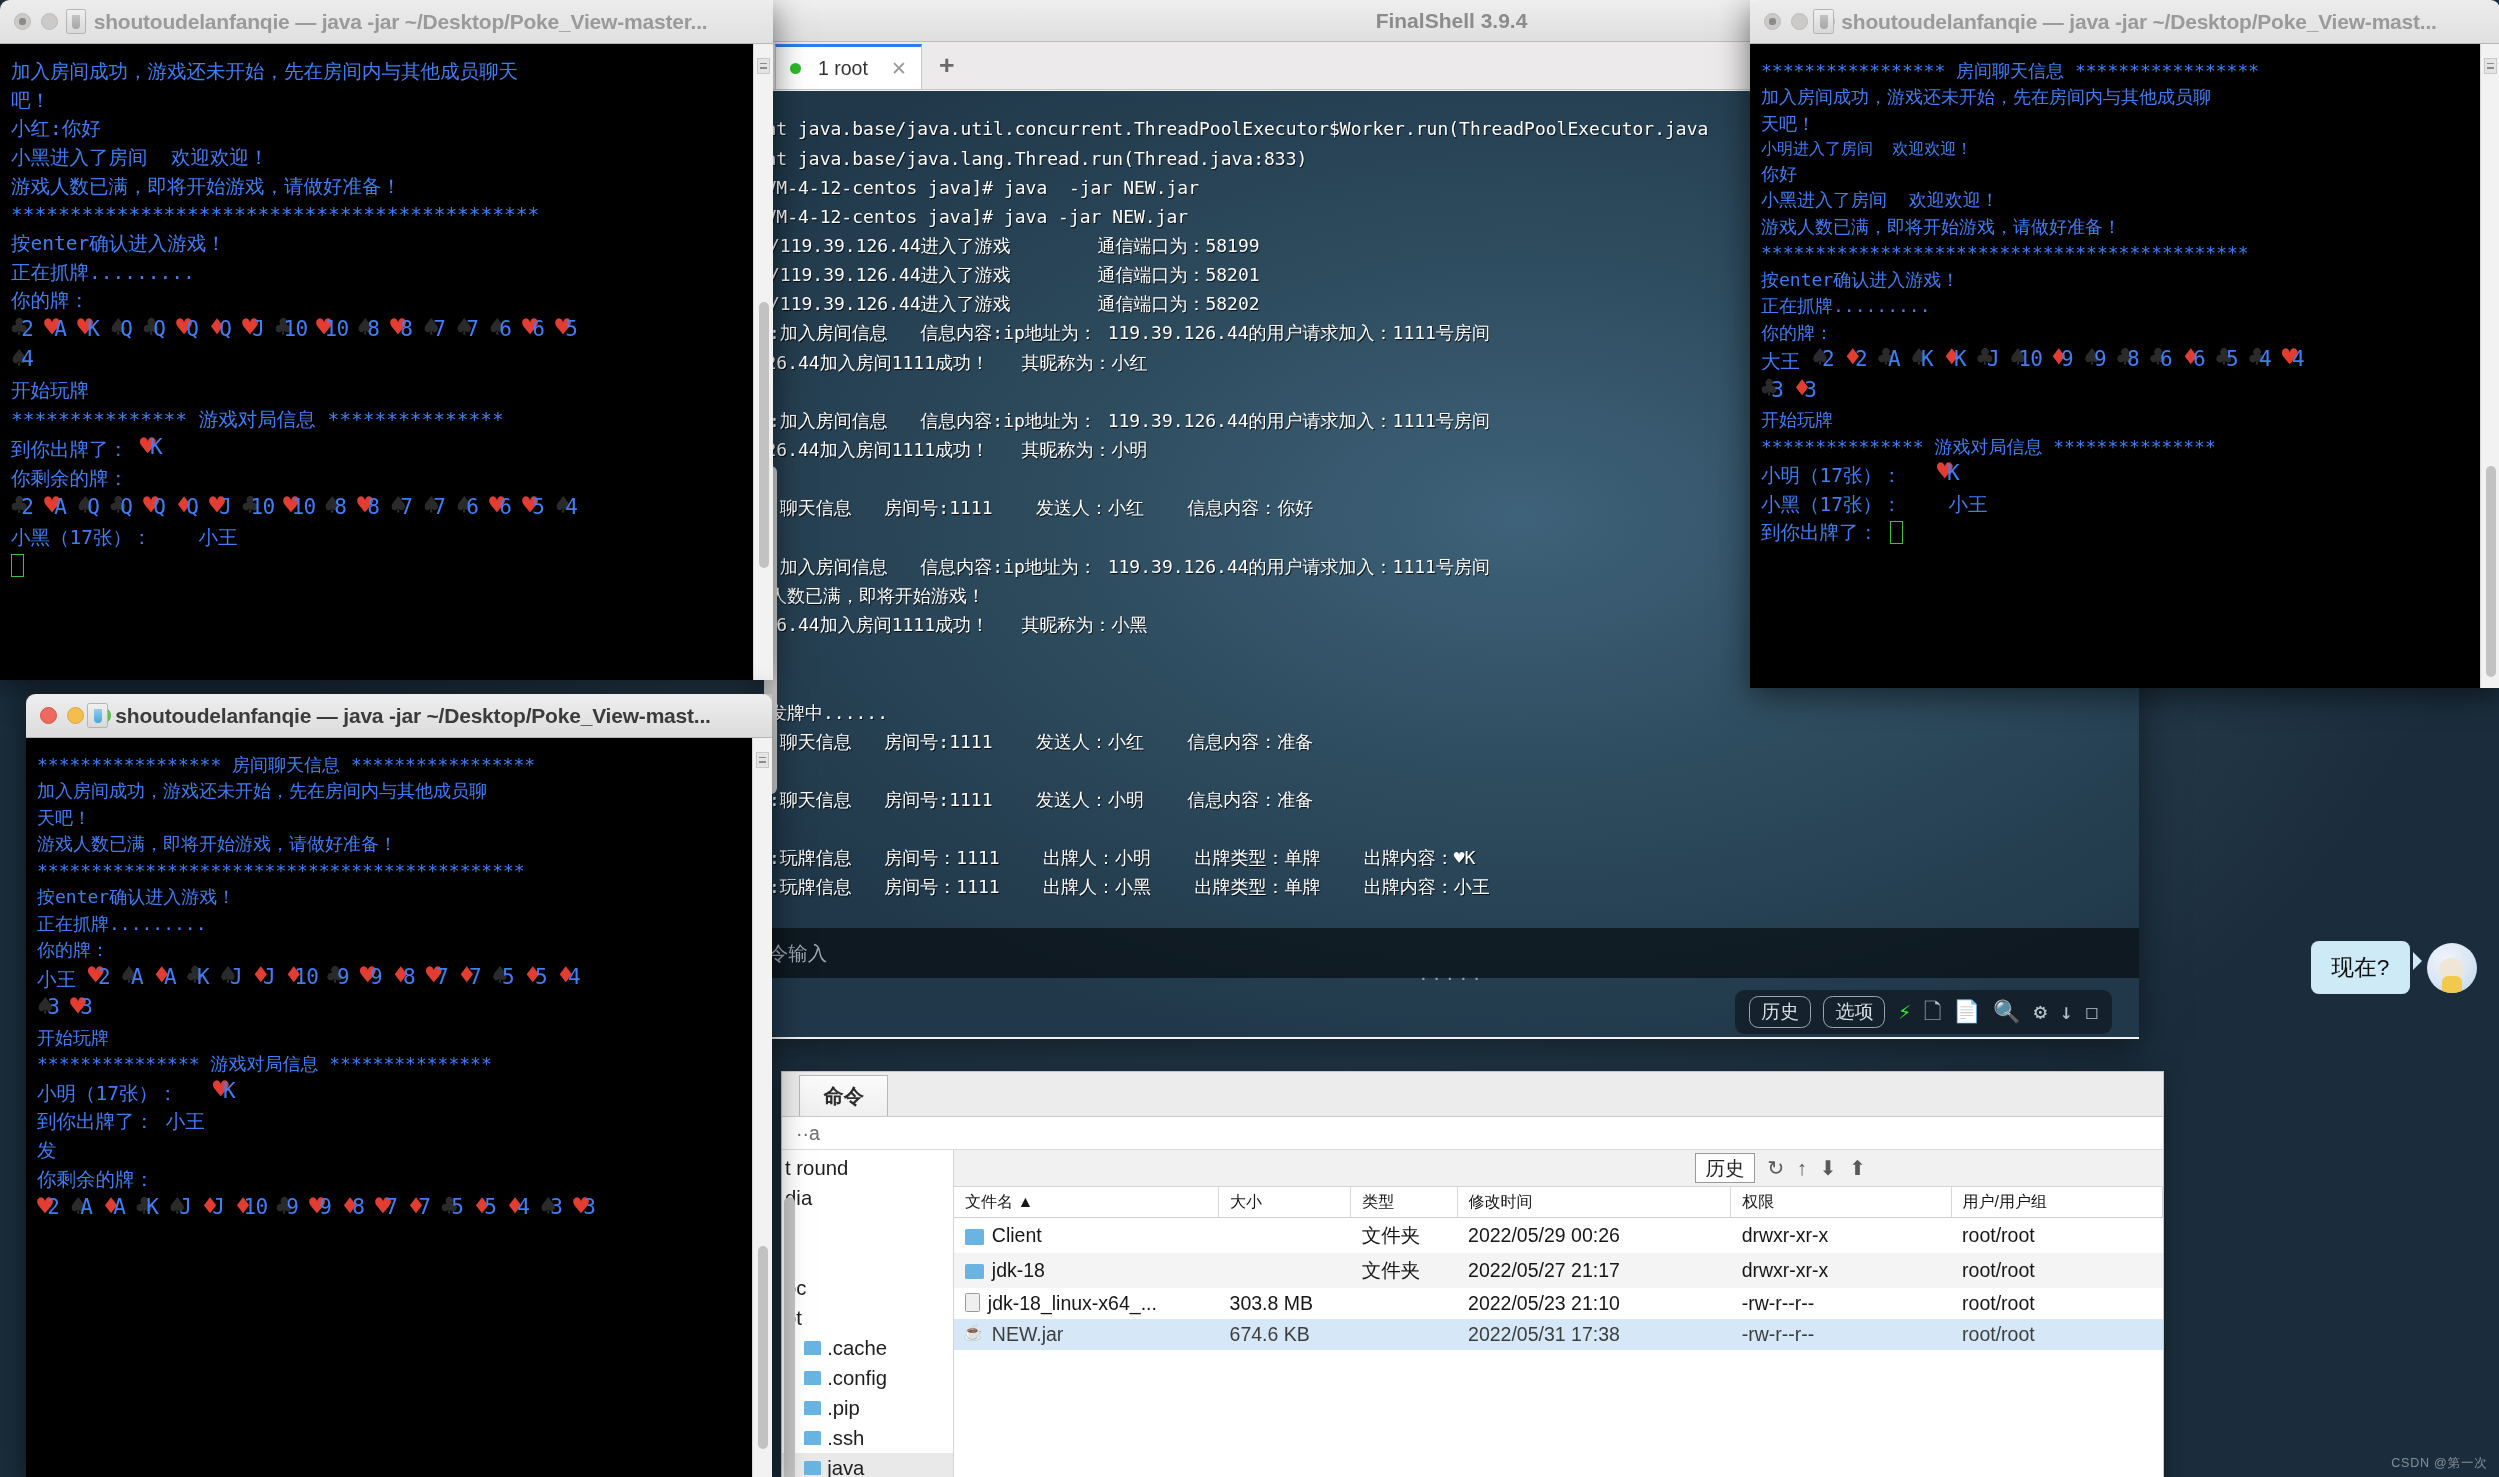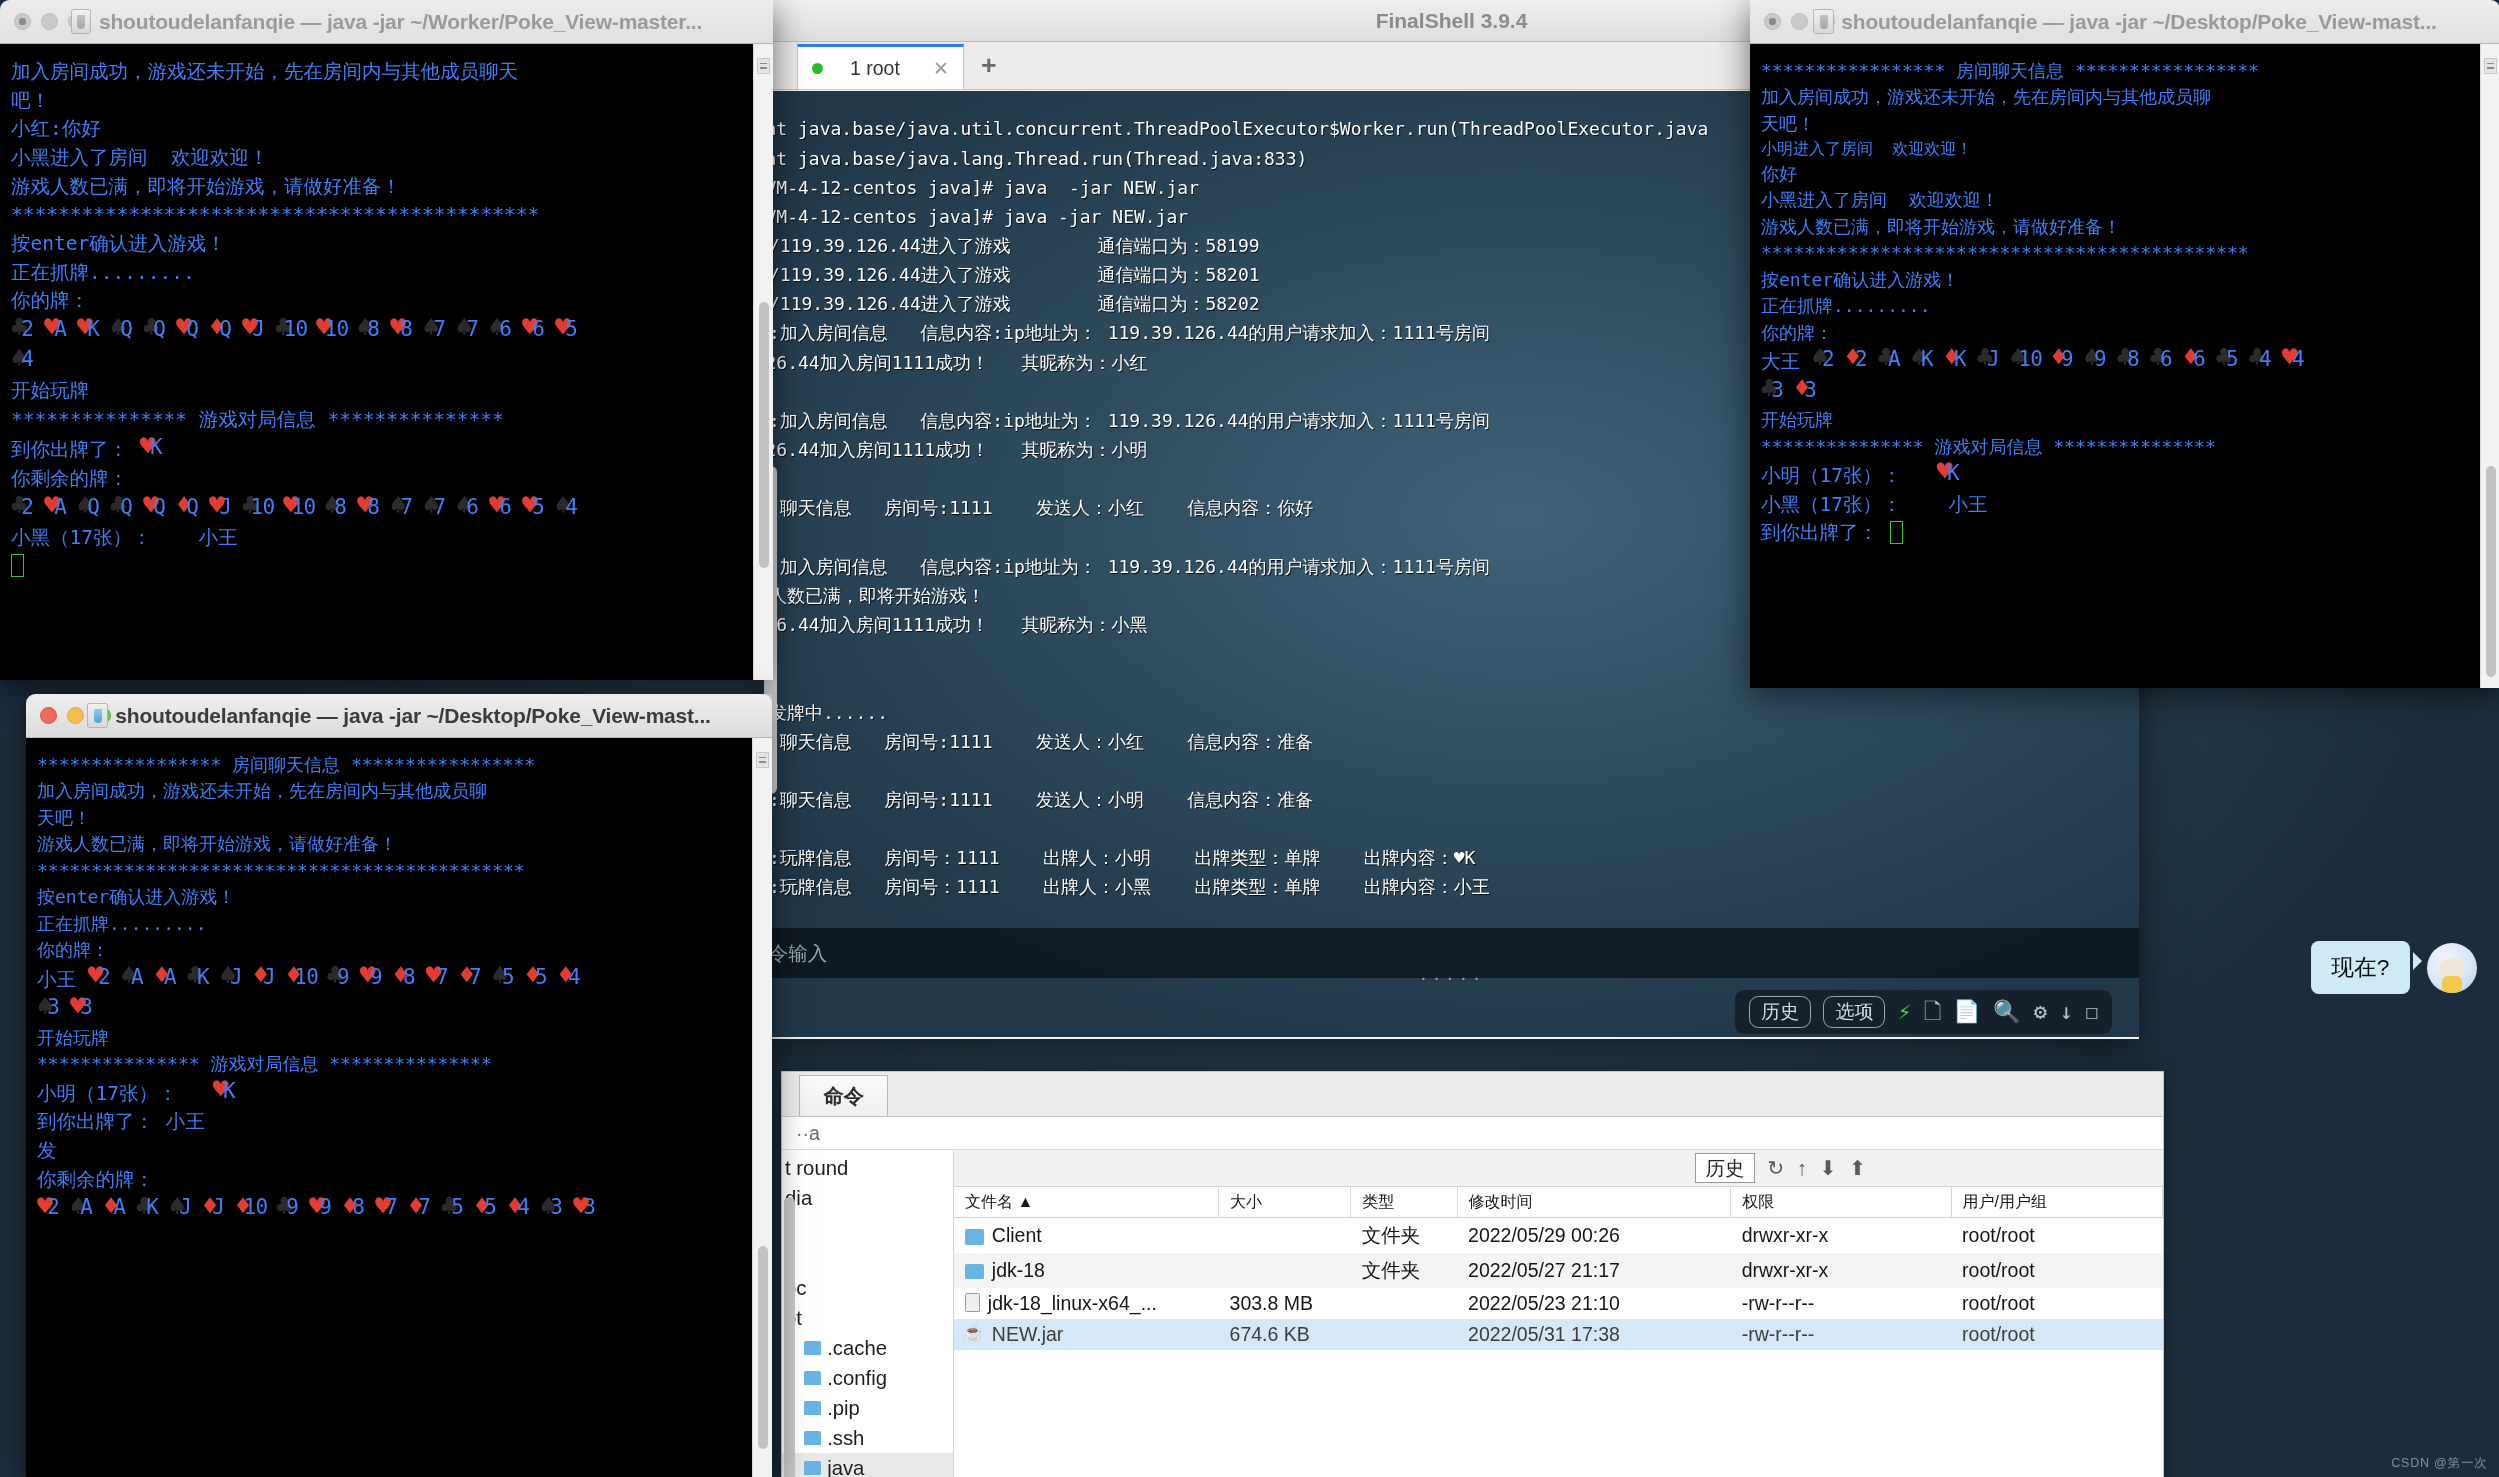--- a/index.html
+++ b/index.html
@@ -108,22 +108,22 @@
     display: flex; align-items: center; justify-content: center;
   }
   #fs-title span { font-size: 21px; color: #8b8b8b; font-weight: bold; }
   #fs-tabs {
     height: 48px; background: #eceaea; border-bottom: 0.8px solid #c6c6c6;
     display: flex; align-items: flex-end; padding-left: 11px; position: relative;
   }
   .fs-tab {
     height: 45px; background: #fff; border: 0.8px solid #c6c6c6; border-bottom: none;
     border-top: 3.1px solid #2d7ff0;
-    display: flex; align-items: center; gap: 27px; padding: 16px 14px;
-    font-size: 19.5px; color: #333; margin-left: 22px;
+    display: flex; align-items: center; gap: 17px; padding: 16px 14px;
+    font-size: 19.5px; color: #333;
   }
   .tabdot { width: 11px; height: 11px; border-radius: 50%; background: #2dbb2d; }
   .tabx { color: #9b9b9b; font-size: 19px; margin-left: 6.2px; }
   .fs-plus { font-size: 26.6px; color: #6a6a6a; margin: 0 0 7.8px 17px; font-weight: bold; }
   #fs-term {
     position: absolute; left: 0; right: 0; top: 91px; height: 946px;
     background:
       radial-gradient(ellipse 937px 547px at 55% 45%, #3e6279 0%, #2e4b5e 50%, #20384a 100%);
     overflow: hidden;
     font-family: "DejaVu Sans Mono", monospace;
@@ -424,21 +424,21 @@
   </div>
 
   <div class="macwin" id="w-tl" style="left:0px;top:0px;width:773px;height:680px;">
     <div class="mactitle inactive">
       <div class="dots">
         <span class="dot grey inner"></span>
         <span class="dot grey"></span>
         <span class="dot grey"></span>
       </div>
       <div class="wtitle inactive">
-        <span class="tficon grey"></span><span>shoutoudelanfanqie — java -jar ~/Worker/Poke_View-master...</span>
+        <span class="tficon grey"></span><span>shoutoudelanfanqie — java -jar ~/Desktop/Poke_View-master...</span>
       </div>
     </div>
     <div class="term" style="height:636px;">
       <div class="termpad" style="font-size:19.5px;" id="tl-body">
           <div class="tline">加入房间成功，游戏还未开始，先在房间内与其他成员聊天</div>
           <div class="tline">吧！</div>
           <div class="tline">小红:你好</div>
           <div class="tline">小黑进入了房间  欢迎欢迎！</div>
           <div class="tline">游戏人数已满，即将开始游戏，请做好准备！</div>
           <div class="tline">*********************************************</div>

